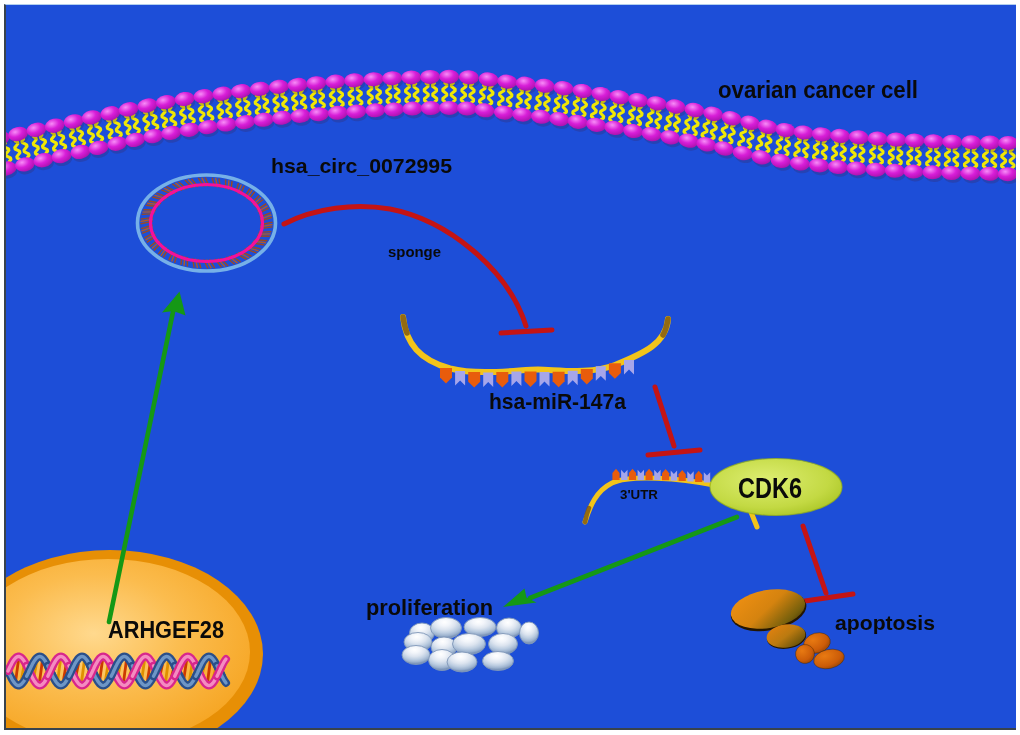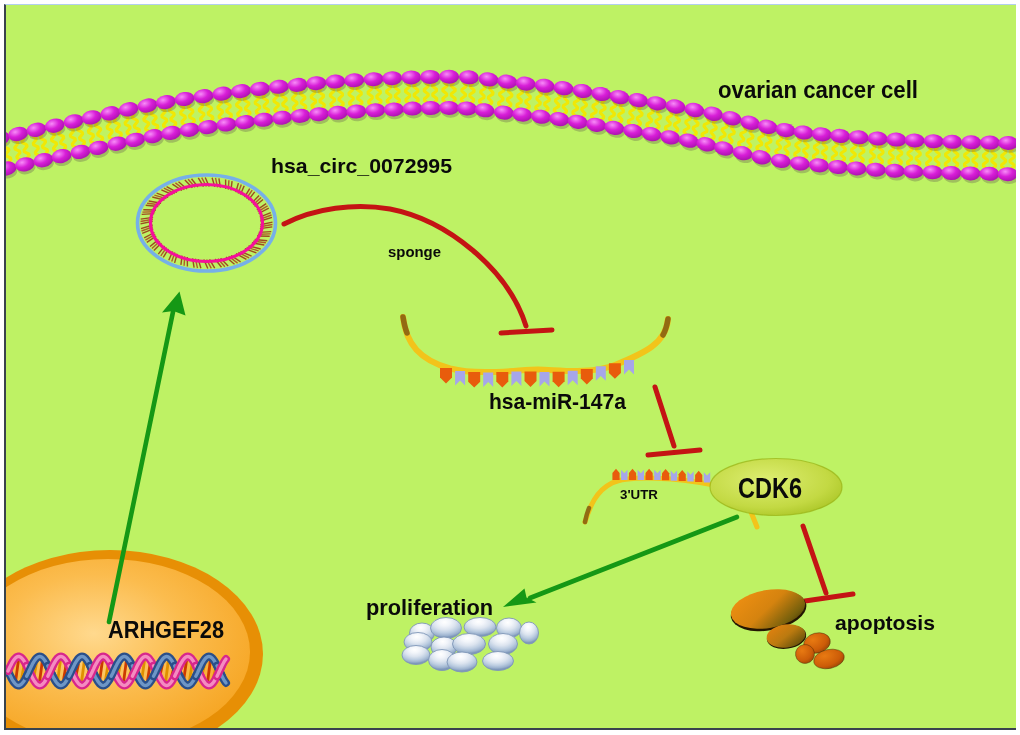--- a/index.html
+++ b/index.html
@@ -1,15 +1,15 @@
 <!DOCTYPE html>
 <html><head><meta charset="utf-8">
 <style>
 html,body{margin:0;padding:0;background:#ffffff;width:1020px;height:735px;overflow:hidden}
-#frame{position:absolute;left:4px;top:4px;width:1012px;height:726px;background:#bef264;border-left:2px solid #39434d;border-bottom:2px solid #39434d;border-top:1px solid #b2cfee;box-sizing:border-box;overflow:hidden}
+#frame{position:absolute;left:4px;top:4px;width:1012px;height:726px;background:#1d4ed8;border-left:2px solid #39434d;border-bottom:2px solid #39434d;border-top:1px solid #b2cfee;box-sizing:border-box;overflow:hidden}
 svg{position:absolute;left:-6px;top:-4px}
 text{font-family:"Liberation Sans",sans-serif;fill:#0a0a0a;font-weight:bold}
 </style></head>
 <body>
 <div id="frame">
 <svg width="1020" height="735" viewBox="0 0 1020 735">
 <defs>
 <radialGradient id="hg" cx="0.38" cy="0.32" r="0.85">
 <stop offset="0" stop-color="#f78cf7"></stop>
           <stop offset="0.42" stop-color="#d81ed8"></stop>

